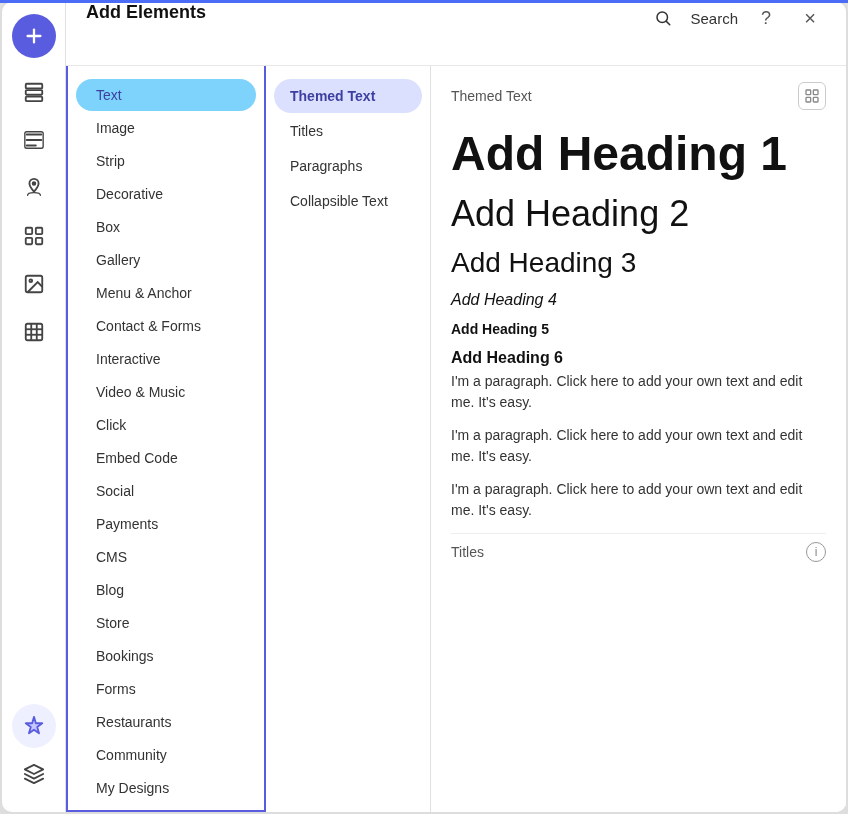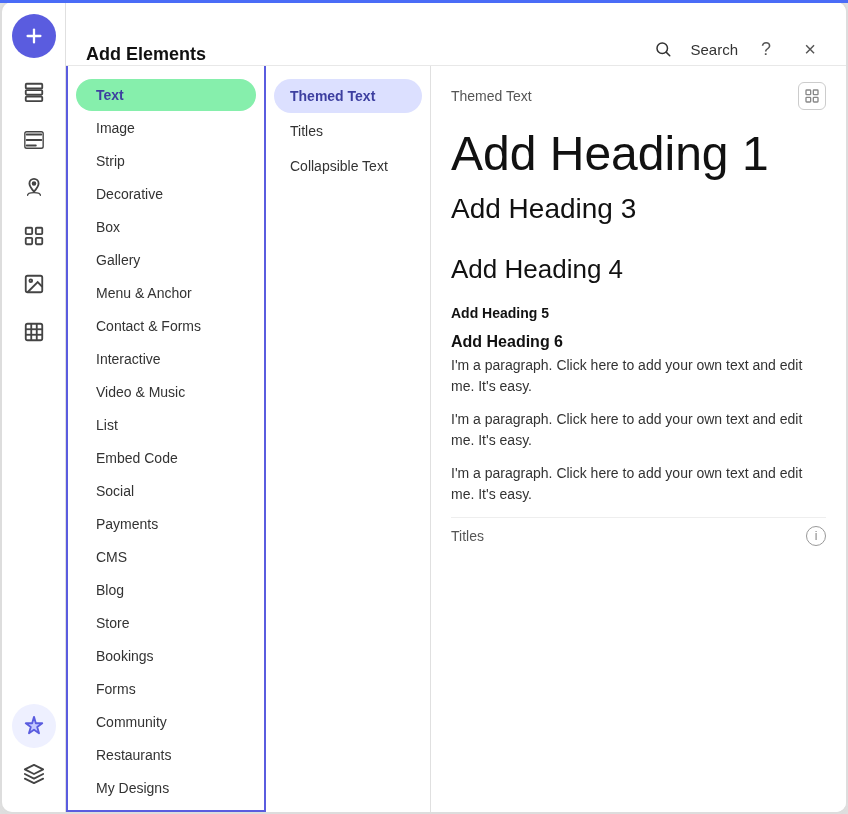--- a/index.html
+++ b/index.html
@@ -66,21 +66,21 @@
     .main-panel {
       flex: 1;
       display: flex;
       flex-direction: column;
       background: #fff;
     }
 
     
     .panel-header {
       display: flex;
-      align-items: flex-end;
+      align-items: flex-start;
       padding: 0 20px;
       height: 64px;
       border-bottom: 1px solid #e8e8e8;
       background: #fff;
     }
     .panel-title {
       font-size: 18px;
       font-weight: 700;
       color: #111;
       flex: 1;
@@ -139,23 +139,23 @@
     }
     .category-item {
       padding: 8px 20px;
       font-size: 14px;
       color: #333;
       cursor: pointer;
       border-radius: 20px;
       margin: 1px 8px;
     }
     .category-item.active {
-      background: #86efac;
+      background: #7dd3fc;
       color: #3d3fa0;
-      font-weight: 700;
+      font-weight: 400;
     }
 
     
     .subcategory-list {
       width: 165px;
       border-right: 1px solid #e0e0e0;
       overflow-y: auto;
       padding: 12px 0;
       background: #fff;
     }
@@ -199,24 +199,24 @@
       align-items: center;
       justify-content: center;
       color: #888;
       font-size: 14px;
       cursor: pointer;
     }
     .heading-preview {
       cursor: pointer;
       padding: 4px 0;
     }
-    .h1-preview { font-size: 48px; font-weight: 400; color: #111; margin-bottom: 4px; }
+    .h1-preview { font-size: 48px; font-weight: 700; color: #111; margin-bottom: 4px; }
     .h2-preview { font-size: 36px; font-weight: 300; color: #111; margin-bottom: 4px; }
-    .h3-preview { font-size: 28px; font-weight: 400; color: #111; margin-bottom: 21px; }
-    .h4-preview { font-size: 26px; font-weight: 400; color: #111; margin-bottom: 12px; }
+    .h3-preview { font-size: 28px; font-weight: 400; color: #111; margin-bottom: 4px; }
+    .h4-preview { font-size: 16px; font-weight: 400; color: #111; margin-bottom: 4px; font-style: italic; }
     .h5-preview { font-size: 14px; font-weight: 600; color: #111; margin-bottom: 4px; }
     .h6-preview { font-size: 16px; font-weight: 600; color: #111; }
     .paragraph-preview {
       font-size: 14px;
       color: #333;
       line-height: 1.5;
       margin-bottom: 12px;
       cursor: pointer;
     }
     .section-divider {
@@ -369,57 +369,61 @@
         <div class="category-item active">Text</div>
         <div class="category-item">Image</div>
         <div class="category-item">Strip</div>
         <div class="category-item">Decorative</div>
         <div class="category-item">Box</div>
         <div class="category-item">Gallery</div>
         <div class="category-item">Menu &amp; Anchor</div>
         <div class="category-item">Contact &amp; Forms</div>
         <div class="category-item">Interactive</div>
         <div class="category-item">Video &amp; Music</div>
-        <div class="category-item">List</div>
+        <div class="category-item">Click</div>
         <div class="category-item">Embed Code</div>
         <div class="category-item">Social</div>
         <div class="category-item">Payments</div>
         <div class="category-item">CMS</div>
         <div class="category-item">Blog</div>
         <div class="category-item">Store</div>
         <div class="category-item">Bookings</div>
         <div class="category-item">Forms</div>
+        <div class="category-item">Restaurants</div>
         <div class="category-item">Community</div>
-        <div class="category-item">Restaurants</div>
         <div class="category-item">My Designs</div>
       </div>
 
       <div class="subcategory-list">
         <div class="subcategory-item active">Themed Text</div>
         <div class="subcategory-item">Titles</div>
+        <div class="subcategory-item">Paragraphs</div>
         <div class="subcategory-item">Collapsible Text</div>
       </div>
 
       <div class="preview-area">
         <div class="preview-section-header">
           <span class="preview-section-title">Themed Text</span>
           <div class="preview-section-icon">
             <svg width="16" height="16" viewBox="0 0 24 24" fill="none" stroke="#888" stroke-width="2">
               <rect x="3" y="3" width="7" height="7" rx="1"></rect>
               <rect x="14" y="3" width="7" height="7" rx="1"></rect>
               <rect x="3" y="14" width="7" height="7" rx="1"></rect>
               <rect x="14" y="14" width="7" height="7" rx="1"></rect>
             </svg>
           </div>
         </div>
 
         <div class="heading-preview">
           <div class="h1-preview">Add Heading 1</div>
         </div>
         <div class="heading-preview">
+          <div class="h2-preview">Add Heading 2</div>
+        </div>
+        <div class="heading-preview">
           <div class="h3-preview">Add Heading 3</div>
         </div>
         <div class="heading-preview">
           <div class="h4-preview">Add Heading 4</div>
         </div>
         <div class="heading-preview">
           <div class="h5-preview">Add Heading 5</div>
         </div>
         <div class="heading-preview">
           <div class="h6-preview">Add Heading 6</div>

